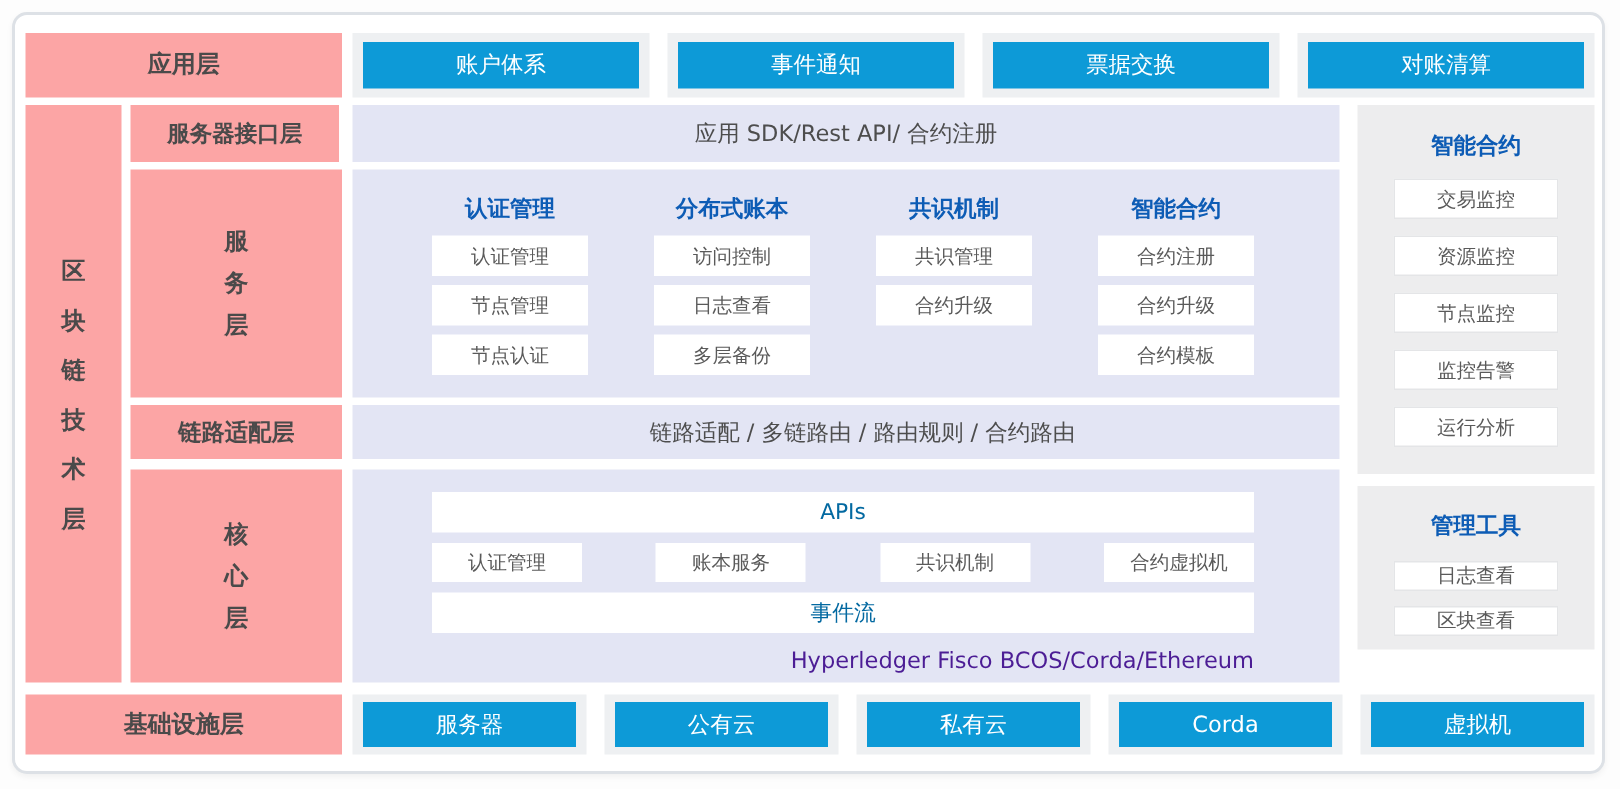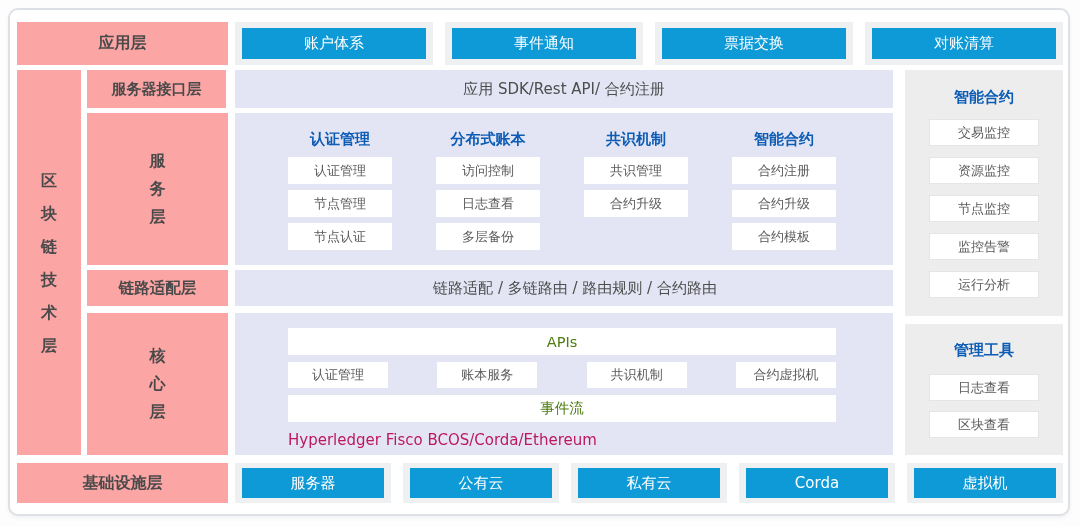--- a/index.html
+++ b/index.html
@@ -44,30 +44,30 @@
   .svc-col .white-box { margin-bottom:6px; }
 
   
   #link-label { left:87px; top:270px; width:141px; height:36px; font-size:15.5px; }
   #link-bar   { left:235px; top:270px; width:658px; height:36px;padding-left:22px; }
 
   
   #core-label { left:87px; top:313px; width:141px; height:142px; font-size:16px; line-height:28px; }
   #core-box   { left:235px; top:313px; width:658px; height:142px; background:#e3e5f4;
                 display:flex; flex-direction:column; padding:15px 57px 0 53px; }
-  .wide-bar   { height:27px; background:#ffffff; color:#4d7c0f; font-size:14.5px;
+  .wide-bar   { height:27px; background:#ffffff; color:#0369a1; font-size:14.5px;
                 display:flex; align-items:center; justify-content:center; }
   #core-modules { display:flex; justify-content:space-between; margin:7px 0; }
   #core-modules .white-box { width:100px; height:26px; }
-  #platforms  { text-align:left; margin-top:9px; font-size:15px; color:#be185d; }
+  #platforms  { text-align:right; margin-top:9px; font-size:15px; color:#4c1d95; }
 
   
   .panel { background:#ededee; display:flex; flex-direction:column; align-items:center; }
   #monitor-panel { left:905px; top:70px;  width:158px; height:246px; padding-top:18px; }
-  #tools-panel   { left:905px; top:324px; width:158px; height:131px; padding-top:17px; }
+  #tools-panel   { left:905px; top:324px; width:158px; height:109px; padding-top:17px; }
   .panel-title { color:#0d5cb5; font-weight:700; font-size:15px; }
   #monitor-panel .panel-title { margin-bottom:12px; }
   #tools-panel  .panel-title { margin-bottom:14px; }
   .panel .white-box { width:110px; border:1px solid #e4e5e7; }
   #monitor-panel .white-box { margin-bottom:11px; }
   #tools-panel  .white-box { margin-bottom:10px; }
 
   
   #infra-label { left:17px; top:463px; width:211px; height:40px; font-size:16px; }
   #infra-row   { left:235px; top:463px; width:828px; height:40px; }

